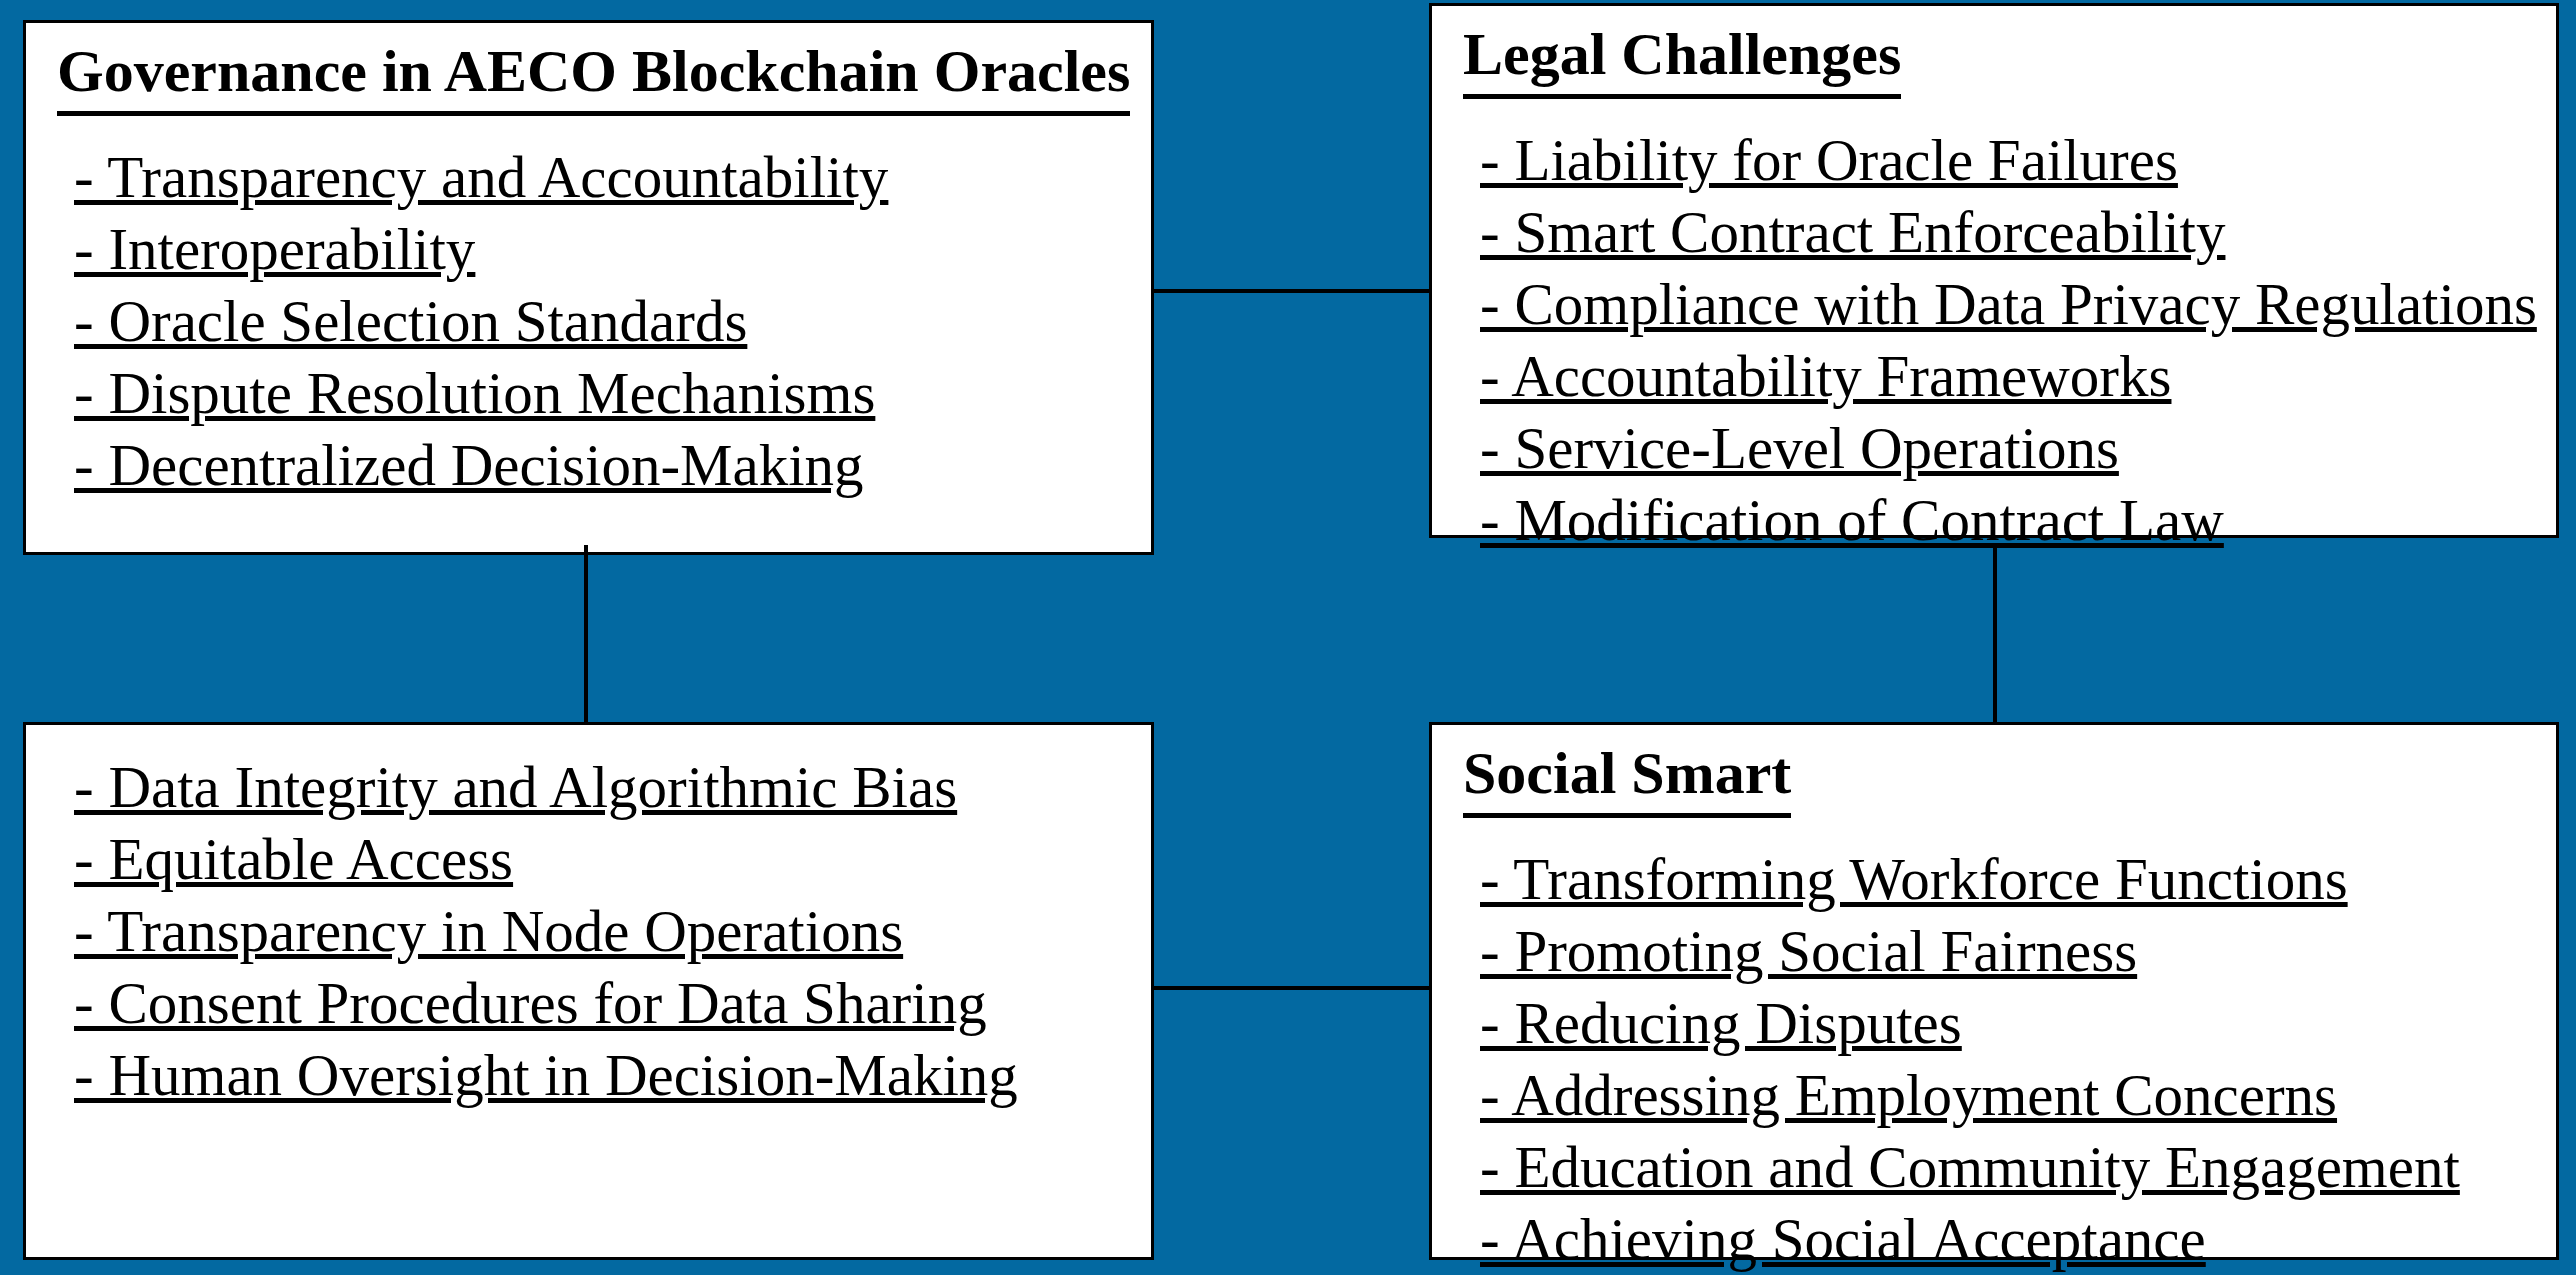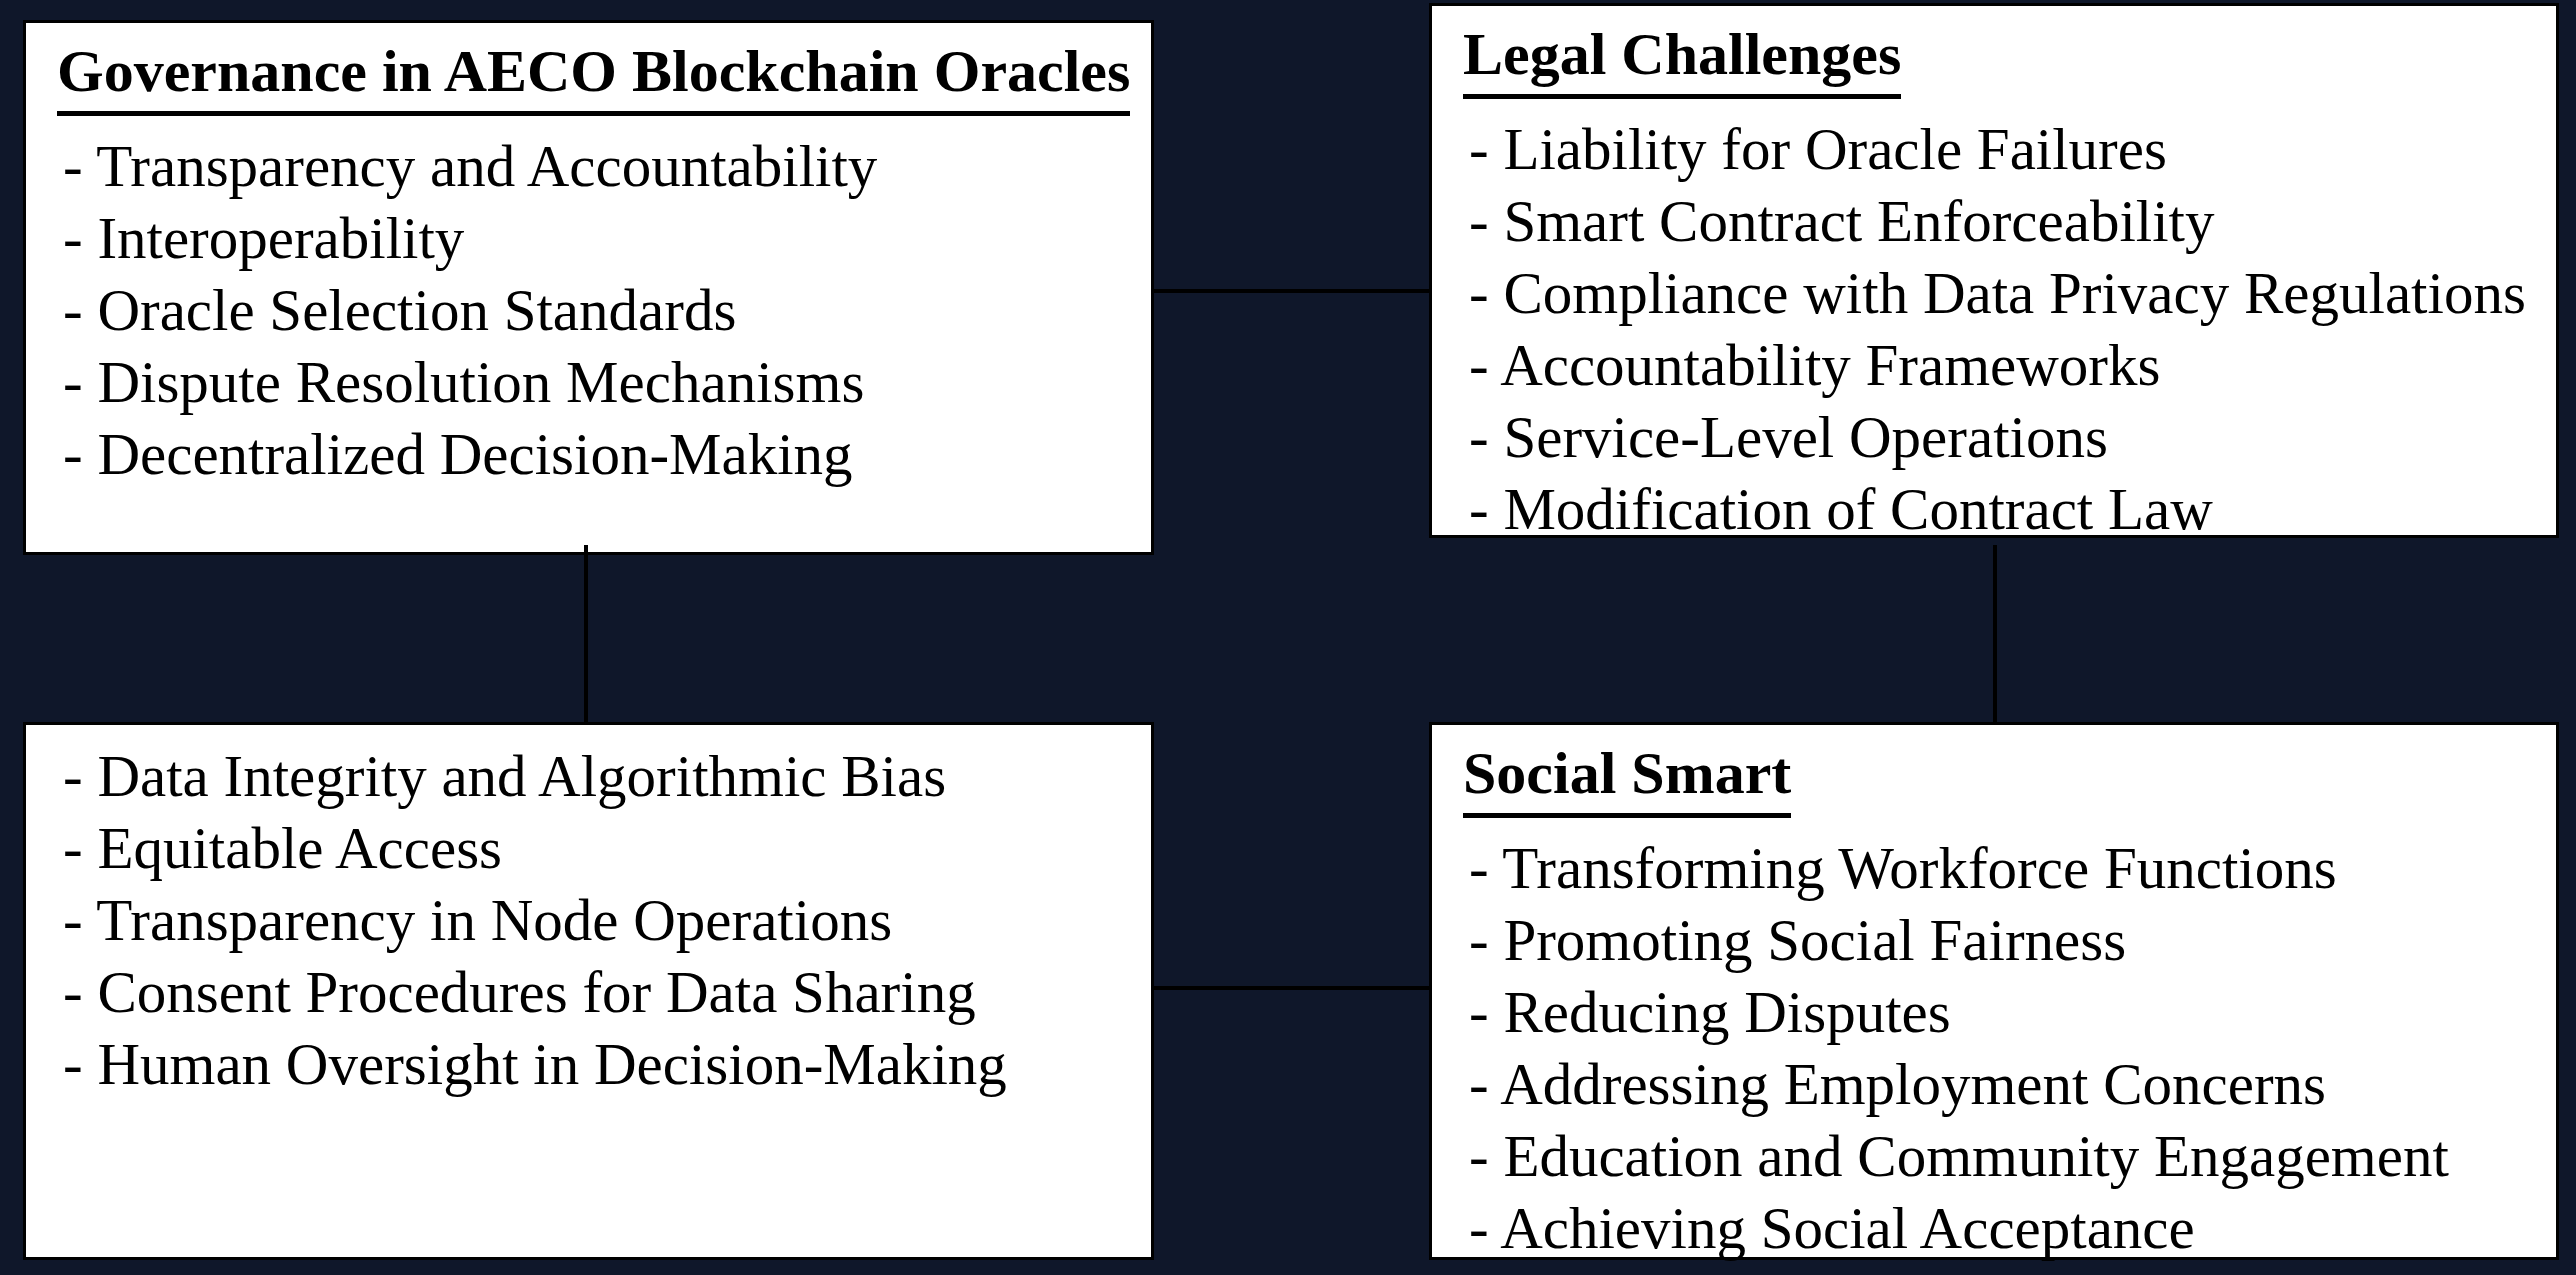--- a/index.html
+++ b/index.html
@@ -4,21 +4,21 @@
 <style>
   html, body {
     margin: 0;
     padding: 0;
     background: #ffffff;
   }
   .canvas {
     position: relative;
     width: 2576px;
     height: 1275px;
-    background: #0f172a;
+    background: #0369a1;
     font-family: "Liberation Serif", "DejaVu Serif", serif;
     color: #000000;
     overflow: hidden;
   }
   .node {
     position: absolute;
     background: #ffffff;
     border: 3.3px solid #000000;
     box-sizing: content-box;
     padding: 10.4px 0 0 0;
@@ -33,22 +33,23 @@
     margin: 3.9px 0 9px 31px;
     font-size: 60px;
     font-weight: bold;
     line-height: 1.15;
     border-bottom: 5.2px solid #000000;
     padding-bottom: 5.2px;
     white-space: nowrap;
   }
   .node-items {
     list-style: none;
-    margin: 5px;
+    margin: 16px;
     padding: 0 0 0 32px;
+    text-decoration: underline;
   }
   .node-items li {
     font-size: 59px;
     line-height: 72px;
     white-space: nowrap;
   }
 
   .connector {
     position: absolute;
     background: #000000;

